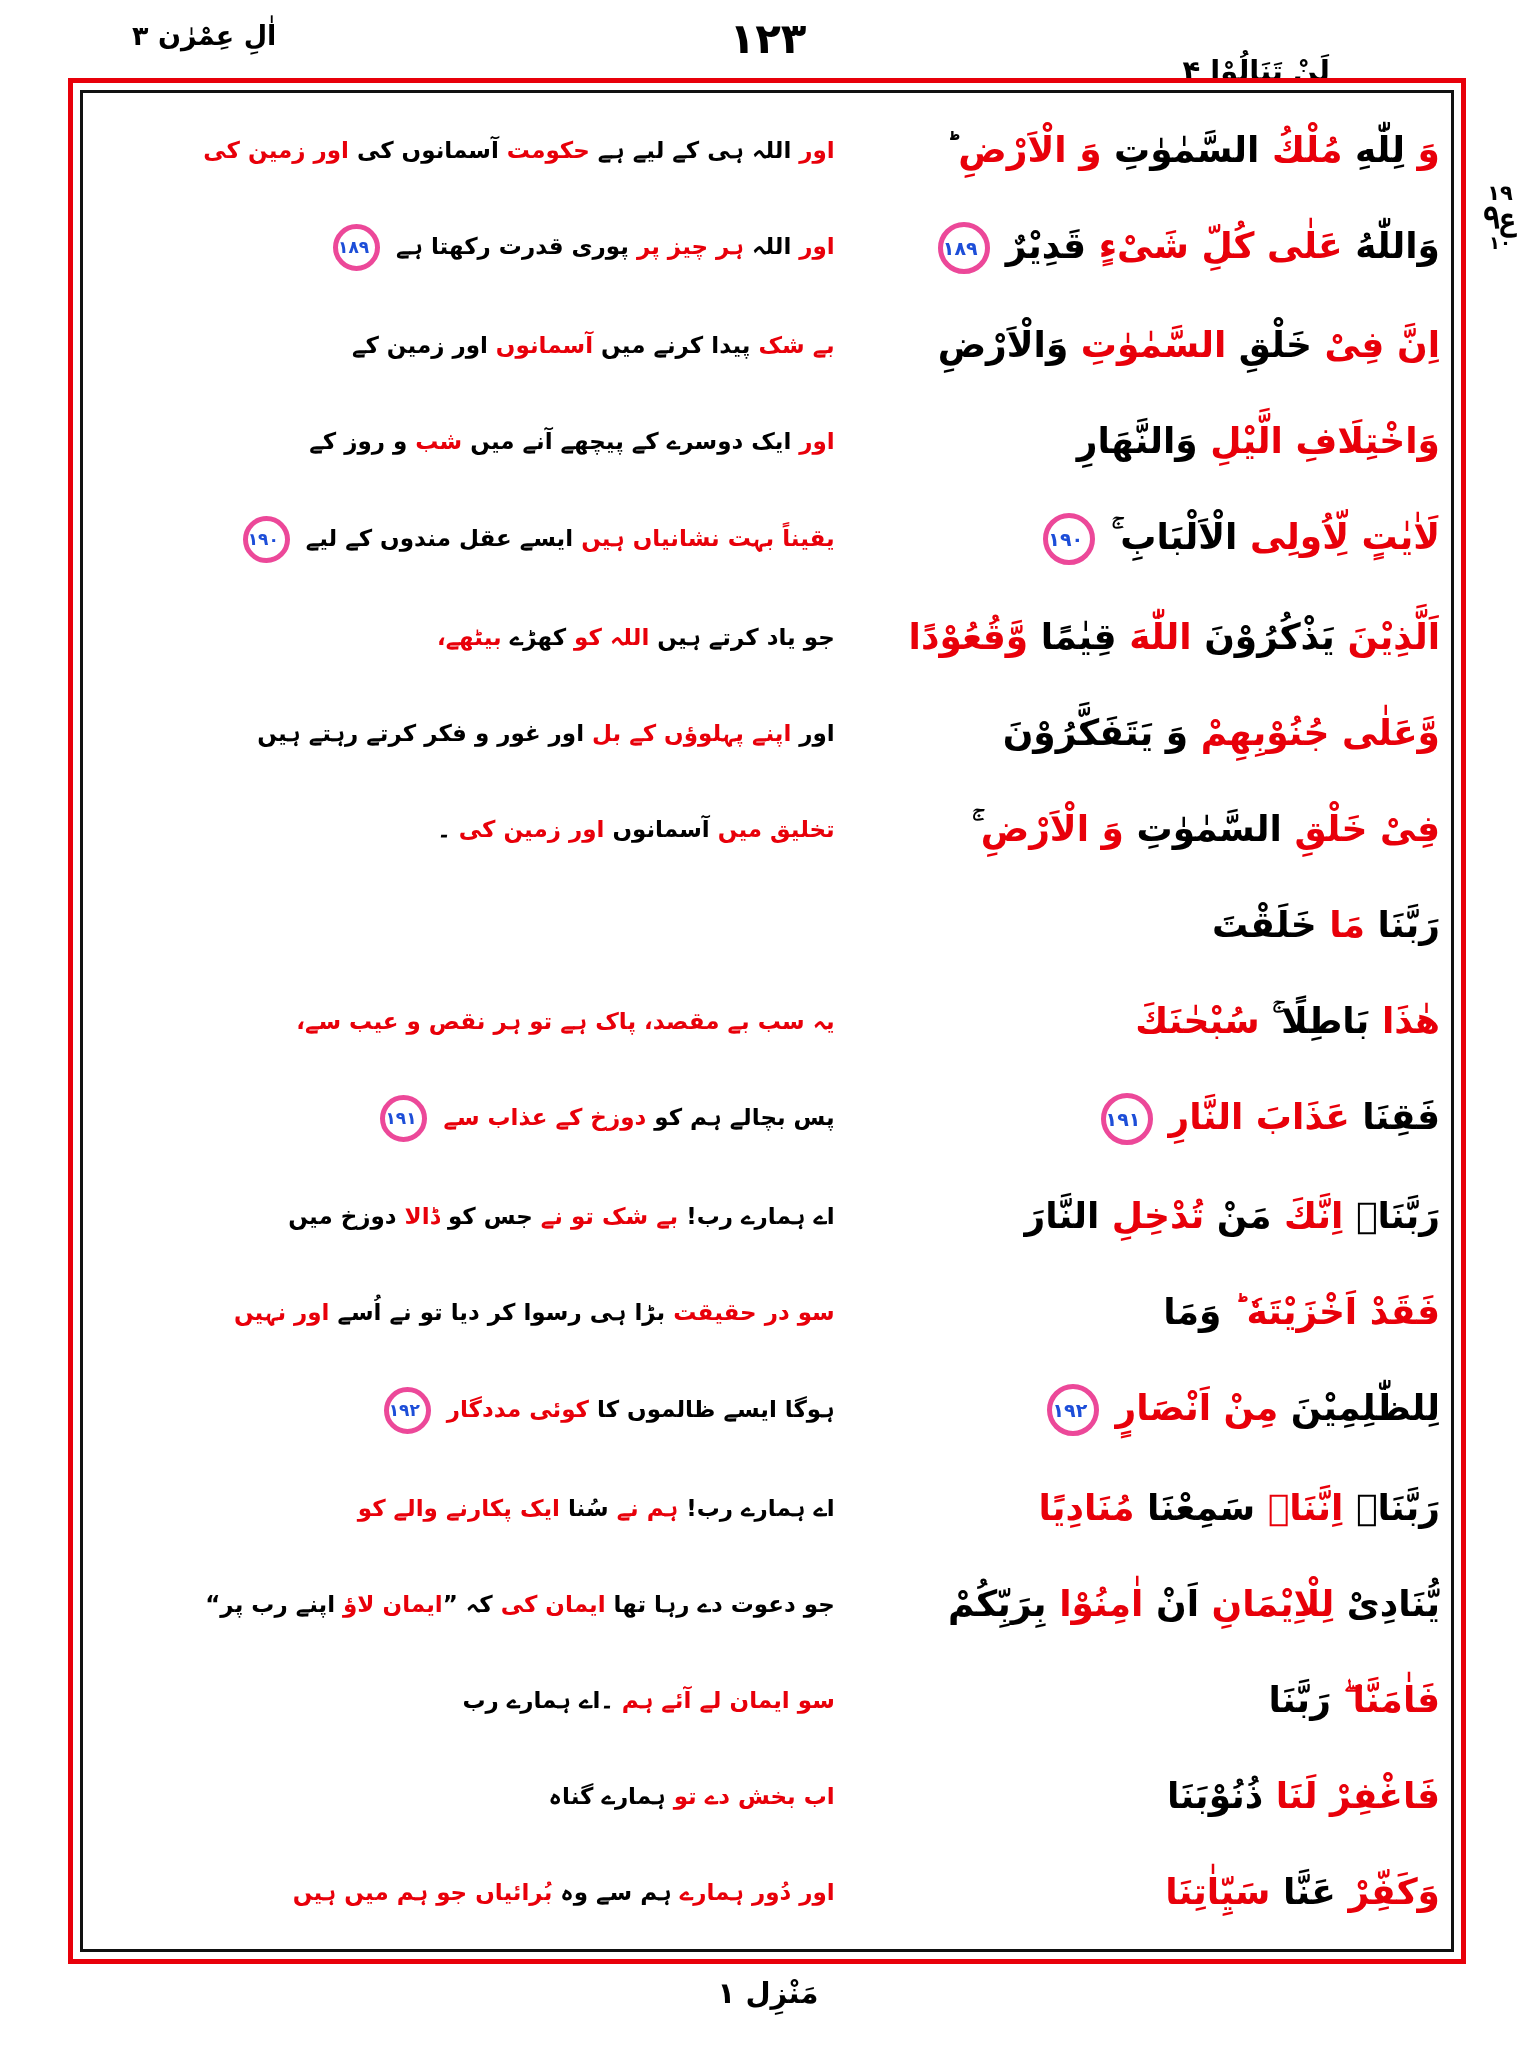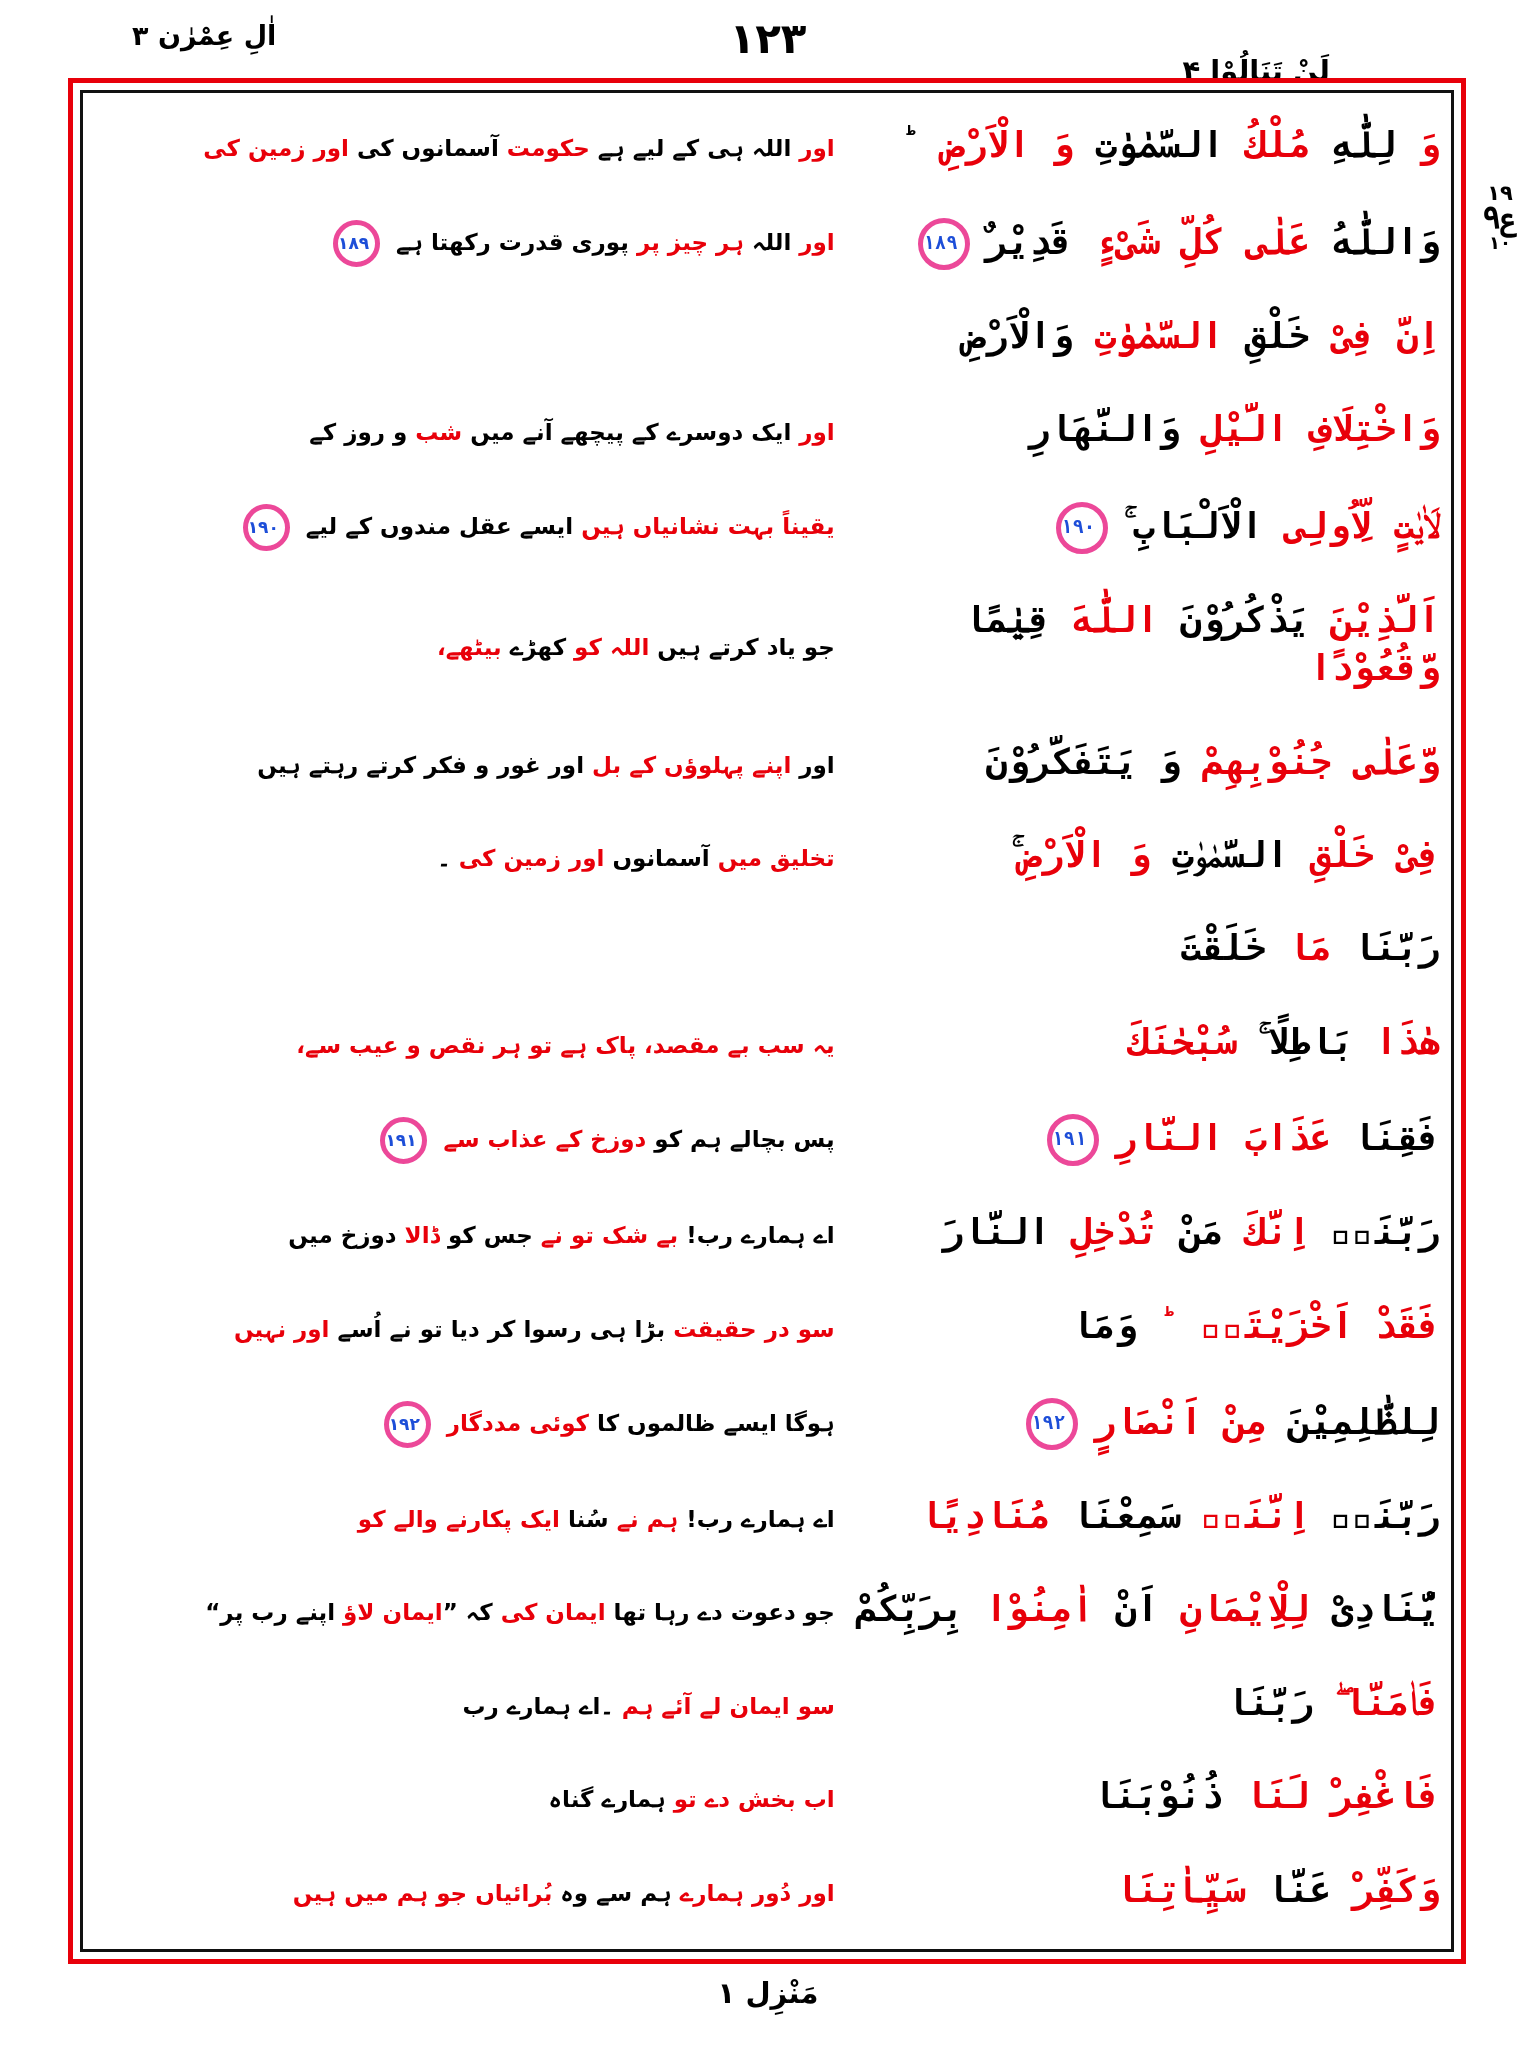--- a/index.html
+++ b/index.html
@@ -36,21 +36,21 @@
   
   .verses{
     position:absolute;left:95px;top:102px;width:1345px;height:1838px;
     display:flex;flex-direction:column;justify-content:space-around;
     direction:rtl;
   }
   .row{display:flex;flex-direction:row;align-items:center;}
   .col{box-sizing:border-box;}
   .col.ar{
     width:45%;text-align:right;font-size:36px;font-weight:bold;
-    line-height:1.35;padding-left:14px;font-family:Liberation Mono, monospace;
+    line-height:1.35;padding-left:14px;
   }
   .col.ur{
     width:55%;text-align:right;font-size:23px;font-weight:bold;
     line-height:1.5;padding-left:6px;
   }
   .seg-red{color:#e8000a;}
   .seg-black{color:#000;}
   .vnum{
     display:inline-block;vertical-align:middle;
     border:5px solid #ec4899;border-radius:50%;
@@ -88,20 +88,21 @@
     <div class="row">
       <div class="col ar"><span class="seg-red">وَ </span><span class="seg-black">لِلّٰهِ </span><span class="seg-red">مُلْكُ </span><span class="seg-black">السَّمٰوٰتِ </span><span class="seg-red">وَ الْاَرْضِ</span><span class="seg-black"> ؕ</span></div>
       <div class="col ur"><span class="seg-red">اور </span><span class="seg-black">اللہ ہی کے لیے ہے </span><span class="seg-red">حکومت </span><span class="seg-black">آسمانوں کی </span><span class="seg-red">اور زمین کی</span></div>
     </div>
     <div class="row">
       <div class="col ar"><span class="seg-black">وَاللّٰهُ </span><span class="seg-red">عَلٰی كُلِّ شَیْءٍ </span><span class="seg-black">قَدِیْرٌ</span><span class="vnum">۱۸۹</span></div>
       <div class="col ur"><span class="seg-red">اور </span><span class="seg-black">اللہ </span><span class="seg-red">ہر چیز پر </span><span class="seg-black">پوری قدرت رکھتا ہے</span><span class="vnum">۱۸۹</span></div>
     </div>
     <div class="row">
       <div class="col ar"><span class="seg-red">اِنَّ فِیْ </span><span class="seg-black">خَلْقِ </span><span class="seg-red">السَّمٰوٰتِ </span><span class="seg-black">وَالْاَرْضِ</span></div>
+      <div class="col ur"><span class="seg-red">بے شک </span><span class="seg-black">پیدا کرنے میں </span><span class="seg-red">آسمانوں </span><span class="seg-black">اور زمین کے</span></div>
     </div>
     <div class="row">
       <div class="col ar"><span class="seg-red">وَاخْتِلَافِ الَّیْلِ </span><span class="seg-black">وَالنَّهَارِ</span></div>
       <div class="col ur"><span class="seg-red">اور </span><span class="seg-black">ایک دوسرے کے پیچھے آنے میں </span><span class="seg-red">شب </span><span class="seg-black">و روز کے</span></div>
     </div>
     <div class="row">
       <div class="col ar"><span class="seg-red">لَاٰیٰتٍ لِّاُولِی </span><span class="seg-black">الْاَلْبَابِ ۚ</span><span class="vnum">۱۹۰</span></div>
       <div class="col ur"><span class="seg-red">یقیناً بہت نشانیاں ہیں </span><span class="seg-black">ایسے عقل مندوں کے لیے</span><span class="vnum">۱۹۰</span></div>
     </div>
     <div class="row">

